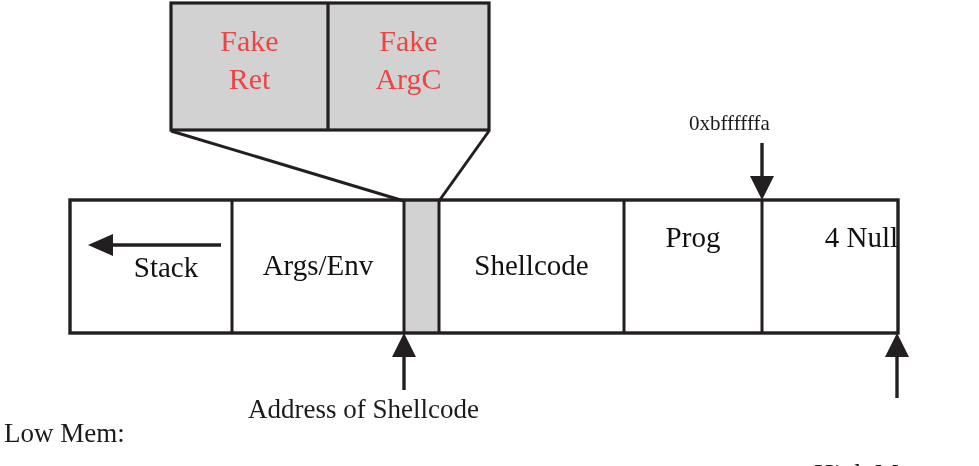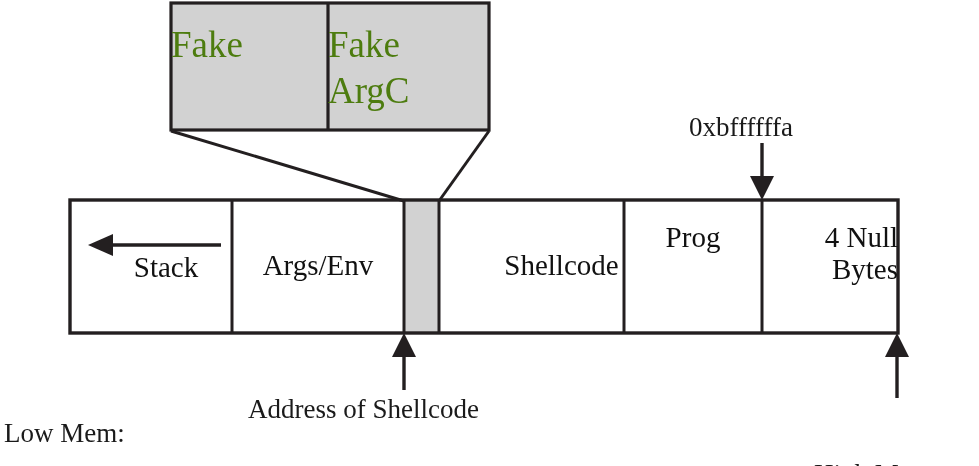--- a/index.html
+++ b/index.html
@@ -29,31 +29,31 @@
     font-family: "Liberation Serif", "DejaVu Serif", serif;
   }
   .cell-label {
     position: absolute;
     text-align: center;
     font-size: 29px;
     line-height: 1.1;
     color: #111111;
   }
   .addr-label {
-    font-size: 27px;
+    font-size: 21px;
   }
   .corner-label {
     font-size: 27px;
   }
   .callout-label {
     position: absolute;
-    text-align: left;
-    font-size: 37px;
+    text-align: center;
+    font-size: 30px;
     line-height: 1.25;
-    color: #4d7c0f;
+    color: #ef4444;
   }
   svg { display: block; }
 </style>
 </head>
 <body>
 
 <div id="diagram">
 
   <svg width="979" height="466" viewBox="0 0 979 466">
 
@@ -96,46 +96,46 @@
     </g>
 
     <g>
       <line x1="897" y1="398" x2="897" y2="352" stroke="#231f20" stroke-width="3.4"></line>
       <polygon points="897,333 885,357 909,357" fill="#231f20"></polygon>
     </g>
   </svg>
 
   <div class="callout-label" style="left:171px; top:22px; width:157px;">
     <div>Fake</div>
+    <div>Ret</div>
   </div>
 
   <div class="callout-label" style="left:328px; top:22px; width:161px;">
     <div>Fake</div>
     <div>ArgC</div>
   </div>
 
   <div class="cell-label" style="left:70px; top:252px; width:192px;">
     <div>Stack</div>
   </div>
 
   <div class="cell-label" style="left:232px; top:250px; width:172px;">
     <div>Args/Env</div>
   </div>
 
-  <div class="cell-label" style="left:439px; top:250px; width:185px;padding-left:30px;">
+  <div class="cell-label" style="left:439px; top:250px; width:185px;">
     <div>Shellcode</div>
   </div>
 
   <div class="cell-label" style="left:624px; top:222px; width:138px;">
     <div>Prog</div>
   </div>
 
   <div class="cell-label" style="left:762px; top:222px; width:136px;text-align:right;">
     <div>4 Null</div>
-    <div>Bytes</div>
   </div>
 
   <div class="lbl addr-label" style="left:689px; top:112px;">0xbffffffa</div>
 
   <div class="lbl corner-label" style="left:4px; top:358px;">
     <div>Low Mem:</div>
     
   </div>
 
   <div class="lbl corner-label" style="left:248px; top:394px;text-align:right;">Address of Shellcode</div>

